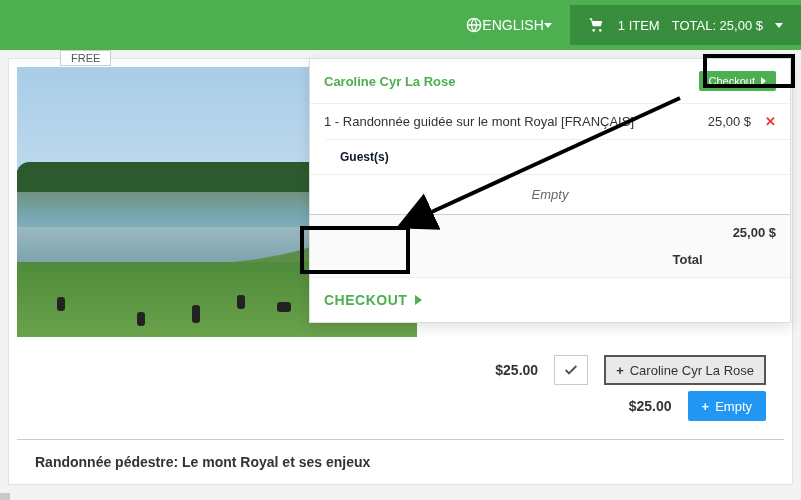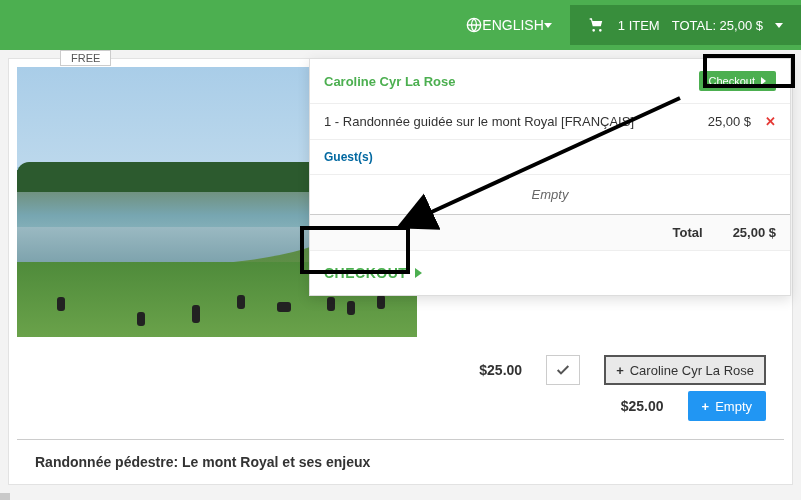--- a/index.html
+++ b/index.html
@@ -16,43 +16,43 @@
   .hero-card { background: #fff; border: 1px solid #e2e2e2; padding: 8px; }
   .hero-area { display: flex; }
   .photo { width: 400px; height: 270px; background: linear-gradient(to bottom, #9ec8e8 0%, #a5cce8 38%, #2f5c3f 38%, #2f5c3f 43%, #6e8a6e 43%, #77a6b1 55%, #8bb5bd 63%, #5a8a44 63%, #6a9a4e 100%); position: relative; flex: 0 0 400px; }
   .photo .sky { position: absolute; top:0; left:0; right:0; height: 100px; background: linear-gradient(#a9cde8,#bcd8ec); }
   .photo .trees { position:absolute; top:95px; left:0; right:0; height:30px; background: radial-gradient(circle at 10% 100%, #2c5a2e 18px, transparent 18px), radial-gradient(circle at 25% 100%, #2c5a2e 22px, transparent 22px), radial-gradient(circle at 40% 100%, #2c5a2e 20px, transparent 20px), radial-gradient(circle at 55% 100%, #2c5a2e 24px, transparent 24px), radial-gradient(circle at 70% 100%, #2c5a2e 20px, transparent 20px), radial-gradient(circle at 85% 100%, #2c5a2e 22px, transparent 22px), radial-gradient(circle at 98% 100%, #2c5a2e 18px, transparent 18px); background-color: #2c5a2e; border-radius: 12px 12px 0 0; }
   .photo .water { position:absolute; top:160px; left:0; width:80%; height:40px; background: linear-gradient(#9ab9c2,#7aa0aa); border-radius: 0 0 200px 0 / 0 0 40px 0; }
   .photo .grass { position:absolute; top:195px; left:0; right:0; bottom:0; background: linear-gradient(#4f8b3b,#6aa24a); }
   .photo .person { position:absolute; width:8px; height:14px; background:#222; border-radius:3px; }
   .reg-section { padding: 12px 18px; }
   .reg-title { text-align: right; font-size: 20px; margin-bottom: 10px; color:#333; }
-  .reg-row { display: flex; justify-content: flex-end; align-items: center; gap: 24px; margin: 6px 0; }
+  .reg-row { display: flex; justify-content: flex-end; align-items: center; gap: 16px; margin: 6px 0; }
   .price { font-weight: bold; color:#333; }
   .chkbox { width: 34px; height: 30px; border: 1px solid #ccc; display:flex; align-items:center; justify-content:center; background:#fff; cursor:pointer; }
   .name-btn { height: 30px; border: 2px solid #555; background:#e9e9e9; padding: 0 10px; display:flex; align-items:center; gap:6px; cursor:pointer; color:#333; font-size:13px; }
   .name-btn .plus { font-weight:bold; }
   .guest-btn { background:#2196f3; color:#fff; border:none; height:30px; padding: 0 14px; display:flex; align-items:center; gap:6px; cursor:pointer; border-radius:2px; font-size:13px; }
   .guest-btn .plus { font-weight:bold; }
   .event-title-bar { border-top: 1px solid #ccc; padding: 14px 18px 6px; font-weight:bold; color:#333; }
 
   
   .cart-panel { position: absolute; top: 58px; right: 10px; width: 482px; background: #fff; border: 1px solid #ddd; box-shadow: 0 4px 12px rgba(0,0,0,.12); z-index: 20; }
   .cart-head { padding: 12px 14px; display:flex; align-items:center; justify-content:space-between; }
   .cart-user { color: #4caf50; font-weight:bold; font-size: 13px; }
   .mini-checkout { background:#4caf50; color:#fff; border:none; padding: 4px 10px; font-size:11px; border-radius:2px; display:flex; align-items:center; gap:6px; cursor:pointer; }
   .mini-chev-right { width:0; height:0; border-top:4px solid transparent; border-bottom:4px solid transparent; border-left:5px solid #fff; }
   .cart-line { padding: 10px 14px; display:flex; align-items:center; border-top:1px solid #eee; color:#333; font-size:13px;}
   .cart-line .desc { flex:1; }
   .cart-line .amt { width: 80px; text-align:right; padding-right: 14px;}
   .remove-x { color:#e53935; cursor:pointer; font-weight:bold; }
-  .guests-label { color:#0369a1; font-weight:bold; font-size:12px; padding: 10px 14px; border-top:1px solid #eee;}
+  .guests-label { color:#0f172a; font-weight:bold; font-size:12px; padding: 10px 14px; border-top:1px solid #eee;margin-left:16px;}
   .empty-row { text-align:center; font-style:italic; color:#666; padding: 12px 0; border-top:1px solid #eee; font-size:13px;}
   .total-row { display:flex; justify-content:flex-end; padding: 10px 14px; gap: 30px; border-top:1px solid #ccc; background:#fafafa; font-size:13px;}
-  .total-row .lbl { font-weight:bold; }
+  .total-row .lbl { font-weight:bold;margin-top:27px; }
   .total-row .val { font-weight:bold; }
   .big-checkout { padding: 14px; color:#4caf50; font-weight:bold; font-size:14px; letter-spacing:.5px; display:flex; align-items:center; gap:8px; cursor:pointer; border-top:1px solid #eee;}
   .arrow-right { width:0;height:0;border-top:5px solid transparent;border-bottom:5px solid transparent;border-left:7px solid #4caf50; }
 
   
   .anno-box { position:absolute; border:4px solid #000; z-index:50; pointer-events:none;}
   .anno1 { top: 54px; right: 6px; width: 92px; height: 34px; }
   .anno2 { top: 226px; left: 300px; width: 110px; height: 48px; }
   .anno-arrow { position:absolute; z-index:49; pointer-events:none; top:60px; left:300px; width:400px; height:200px;}
 

